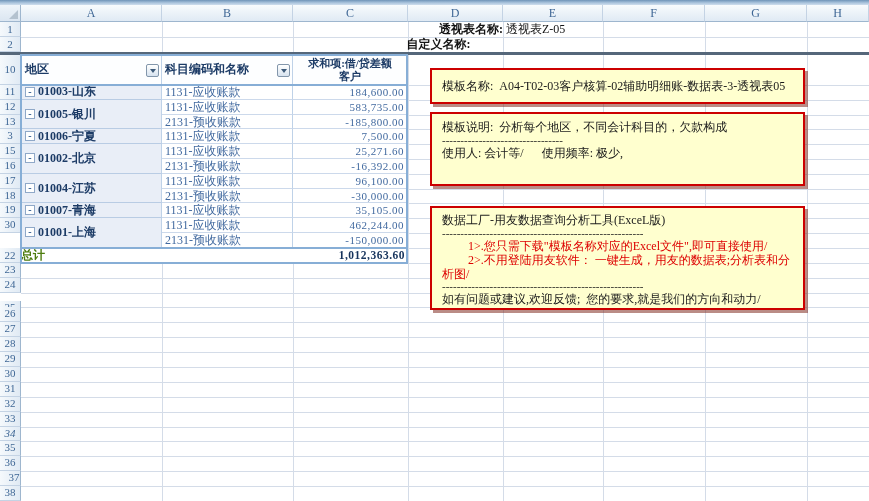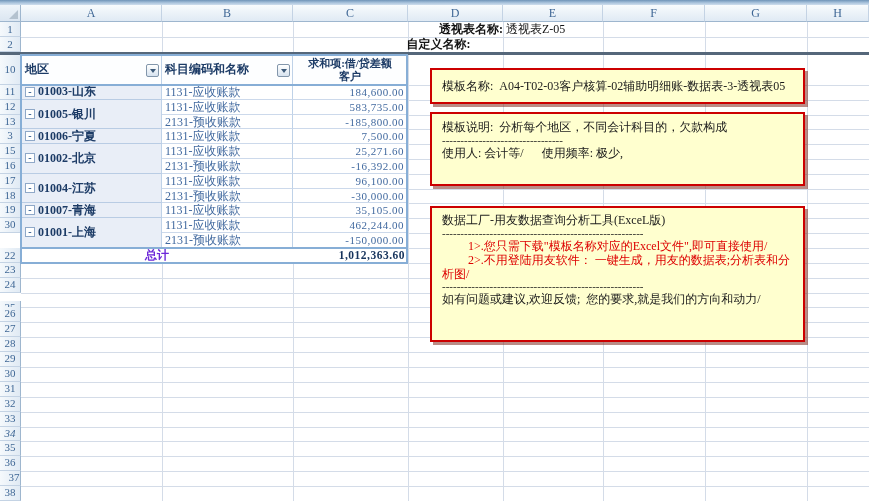--- a/index.html
+++ b/index.html
@@ -29,39 +29,39 @@
   .pv-bg{position:absolute;background:#fff;}
   .pv-cell{position:absolute;box-sizing:border-box;overflow:hidden;}
   .pv-hcell{background:#fdfeff;border-right:1px solid #bfd2e8;color:#1c3b66;font-weight:bold;font-size:12px;}
   .pv-vhead{text-align:center;font-size:11px;line-height:13px;padding-top:2px;}
   .pv-region{background:#e9eef7;border-right:1px solid #bfd2e8;border-bottom:1px solid #b9cce4;
     color:#1c3b66;font-weight:bold;font-size:12px;display:flex;align-items:center;padding-left:4px;}
   .pv-subject{background:#fff;border-right:1px solid #bfd2e8;border-bottom:1px solid #ccd9eb;
     color:#41699f;font-size:12px;line-height:14px;padding-left:3px;}
   .pv-value{background:#fff;border-bottom:1px solid #ccd9eb;color:#41699f;font-size:11px;
     text-align:right;padding-right:4px;letter-spacing:.5px;line-height:14px;}
-  .pv-total-label{background:#fff;color:#6d28d9;font-weight:bold;font-size:12px;text-align:center;line-height:14px;}
+  .pv-total-label{background:#fff;color:#4d7c0f;font-weight:bold;font-size:12px;line-height:14px;}
   .pv-total-value{background:#fff;color:#16335c;font-weight:bold;font-size:11.5px;text-align:right;
     padding-right:3px;letter-spacing:.5px;line-height:14px;}
   .pv-thick{position:absolute;background:#87aed6;}
   .minusbox{display:inline-block;width:10px;height:10px;box-sizing:border-box;margin-right:3px;
     border:1px solid #8fa8c8;background:#fff;color:#2f5a8f;font-size:10px;line-height:7px;text-align:center;flex:0 0 auto;}
   .filterbtn{position:absolute;width:13px;height:13px;box-sizing:border-box;border:1px solid #8296ab;border-radius:2px;
     background:linear-gradient(#ffffff,#d7e3ef);display:flex;align-items:center;justify-content:center;}
   .filterbtn .tri{width:0;height:0;border-left:3.5px solid transparent;border-right:3.5px solid transparent;border-top:4.5px solid #3d5a7a;}
   
   .note{position:absolute;box-sizing:border-box;background:#ffffcf;border:2px solid #cc0000;
     box-shadow:3px 3px 0 rgba(130,45,35,.55);padding:6px 10px;color:#1a1a1a;font-size:12px;}
   .note-line{white-space:pre-wrap;line-height:15px;}
   .note-line.dashes{line-height:11px;font-size:11px;overflow:hidden;}
   .note-line.red{color:#dd0000;}
   .note-line.indent{text-indent:26px;line-height:14px;}
   #box1{left:430px;top:68px;width:375px;height:36px;padding-top:9px;}
   #box2{left:430px;top:112px;width:375px;height:74px;}
-  #box3{left:430px;top:206px;width:375px;height:136px;padding-top:5px;}
+  #box3{left:430px;top:206px;width:375px;height:104px;padding-top:5px;}
   #d1{left:408px;top:22px;width:95px;height:15px;}
   #e1{left:506px;top:22px;width:220px;height:15px;}
   #d2{left:391px;top:37px;width:95px;height:25px;text-align:center;}
   #e2{left:506px;top:37px;width:260px;height:15px;}
 </style>
 </head>
 <body>
 
 <div id="app">
   <div class="topbar"></div>

